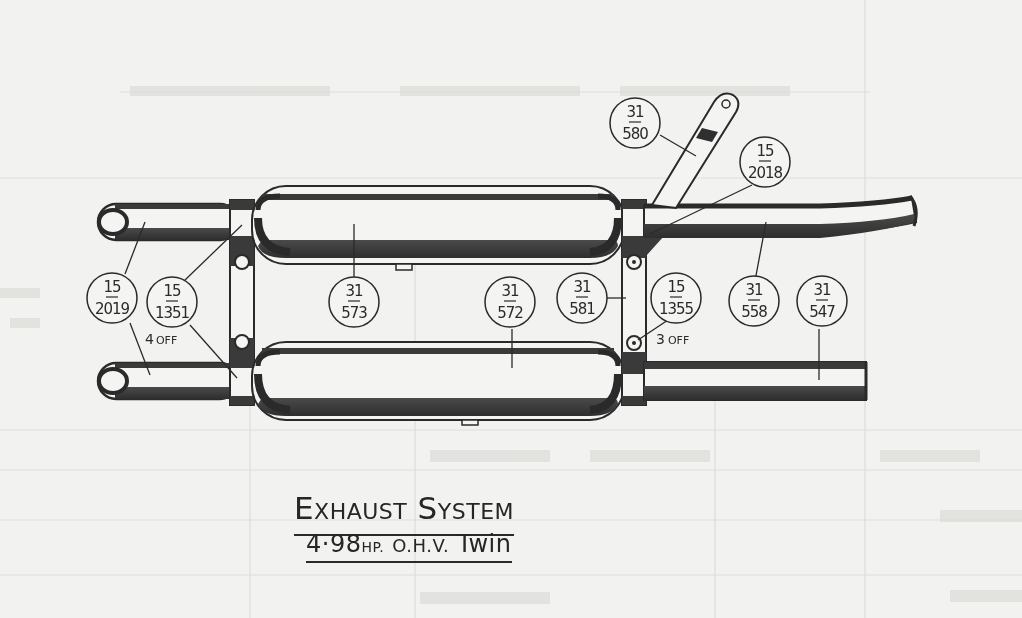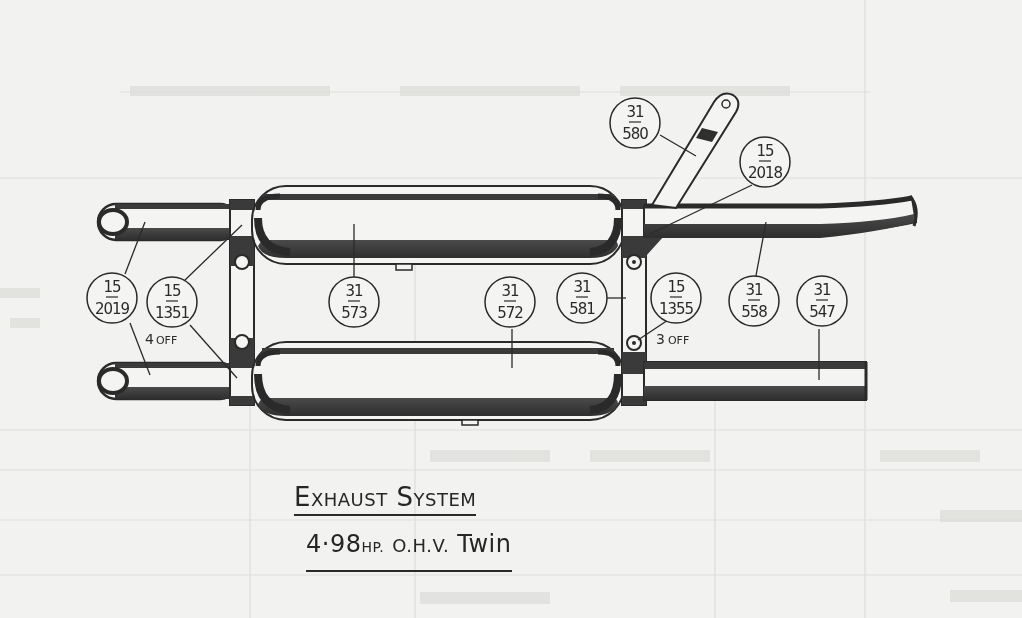--- a/index.html
+++ b/index.html
@@ -51,34 +51,34 @@
       font-family: "DejaVu Sans", sans-serif;
       color: #262626;
     }
     .title-line {
       display: inline-block;
       position: absolute;
       white-space: nowrap;
     }
     .title-main {
       left: 294px;
-      top: 4px;
-      font-size: 26px;
+      top: 12px;
+      font-size: 31px;
       letter-spacing: 0.5px;
       border-bottom: 2.5px solid #2a2a2a;
-      padding-bottom: 2px;
+      padding-bottom: 8px;
       font-variant: small-caps;
     }
     .title-sub {
       left: 306px;
       top: 52px;
       font-size: 24px;
       letter-spacing: 0.5px;
       border-bottom: 2.5px solid #2a2a2a;
-      padding-bottom: 12px;
+      padding-bottom: 3px;
     }
     .title-sub .hp {
       font-size: 14px;
     }
     .title-sub .ohv {
       font-size: 18px;
     }
   </style>
 </head>
 <body>

